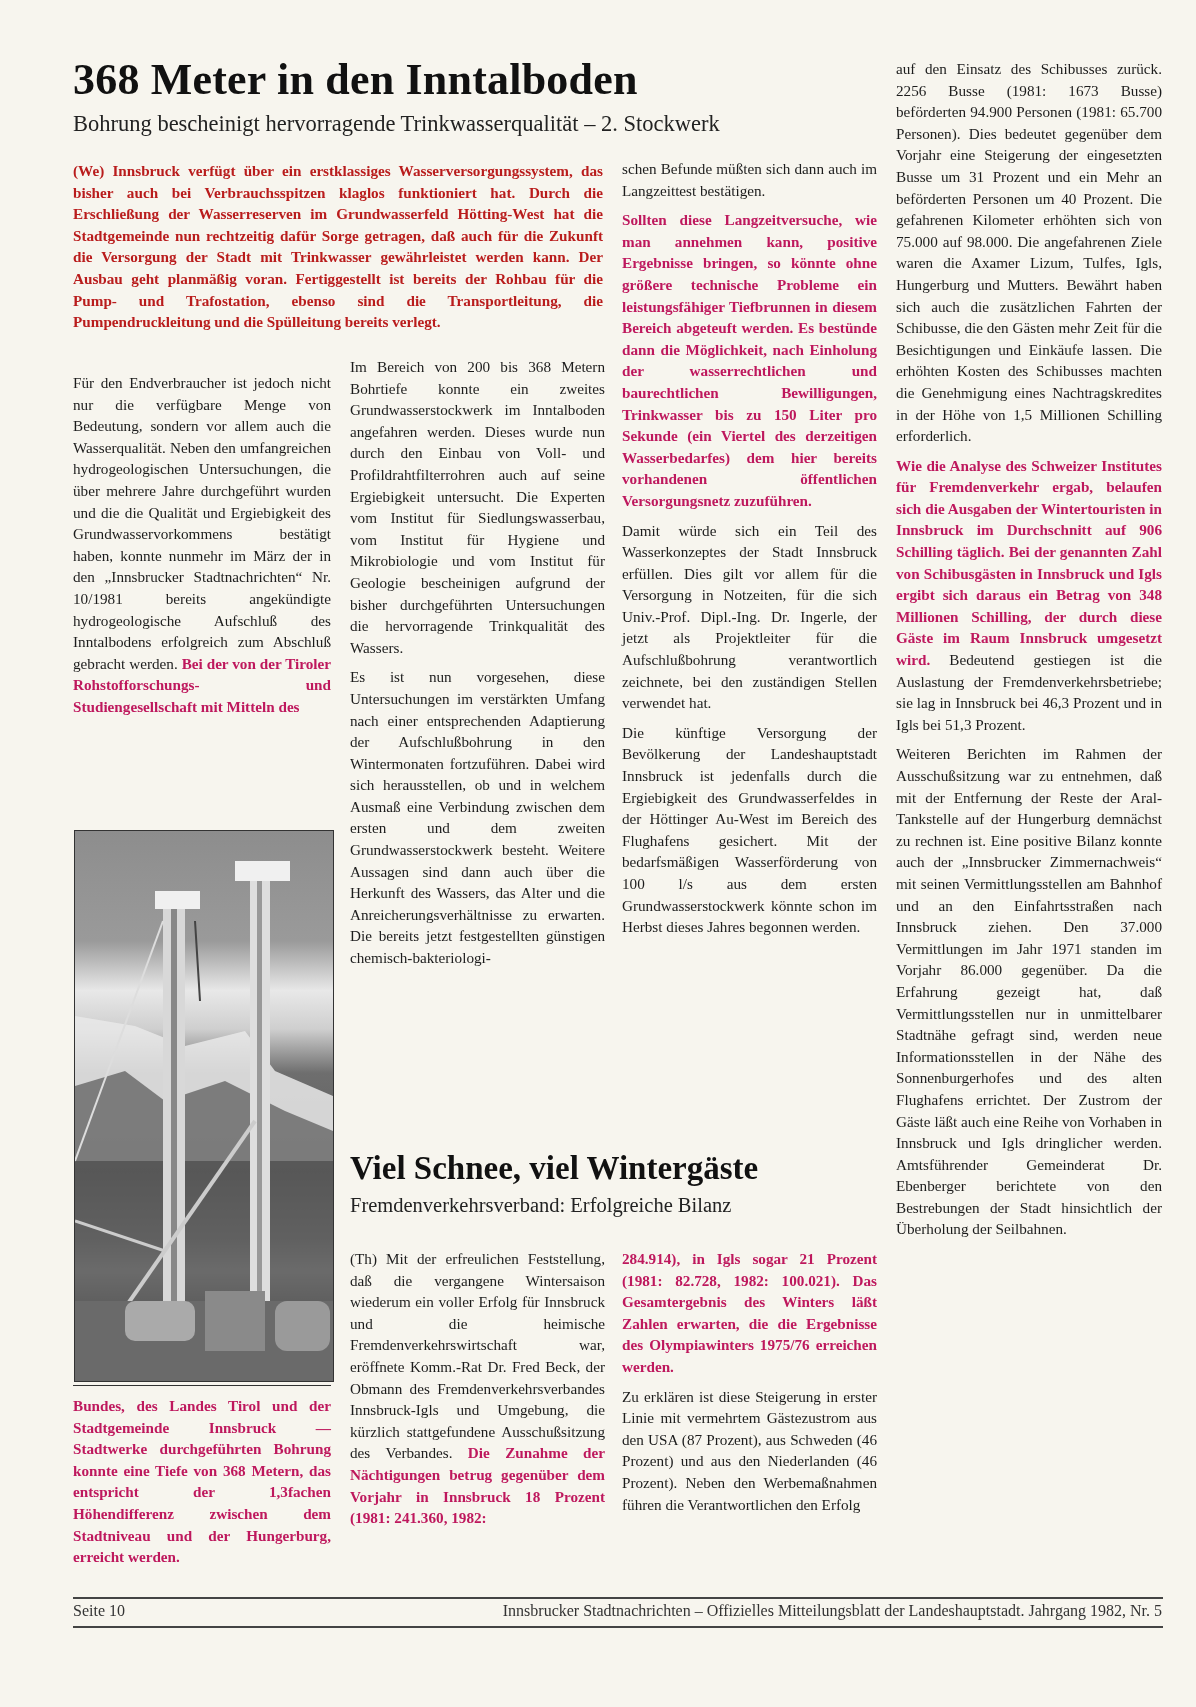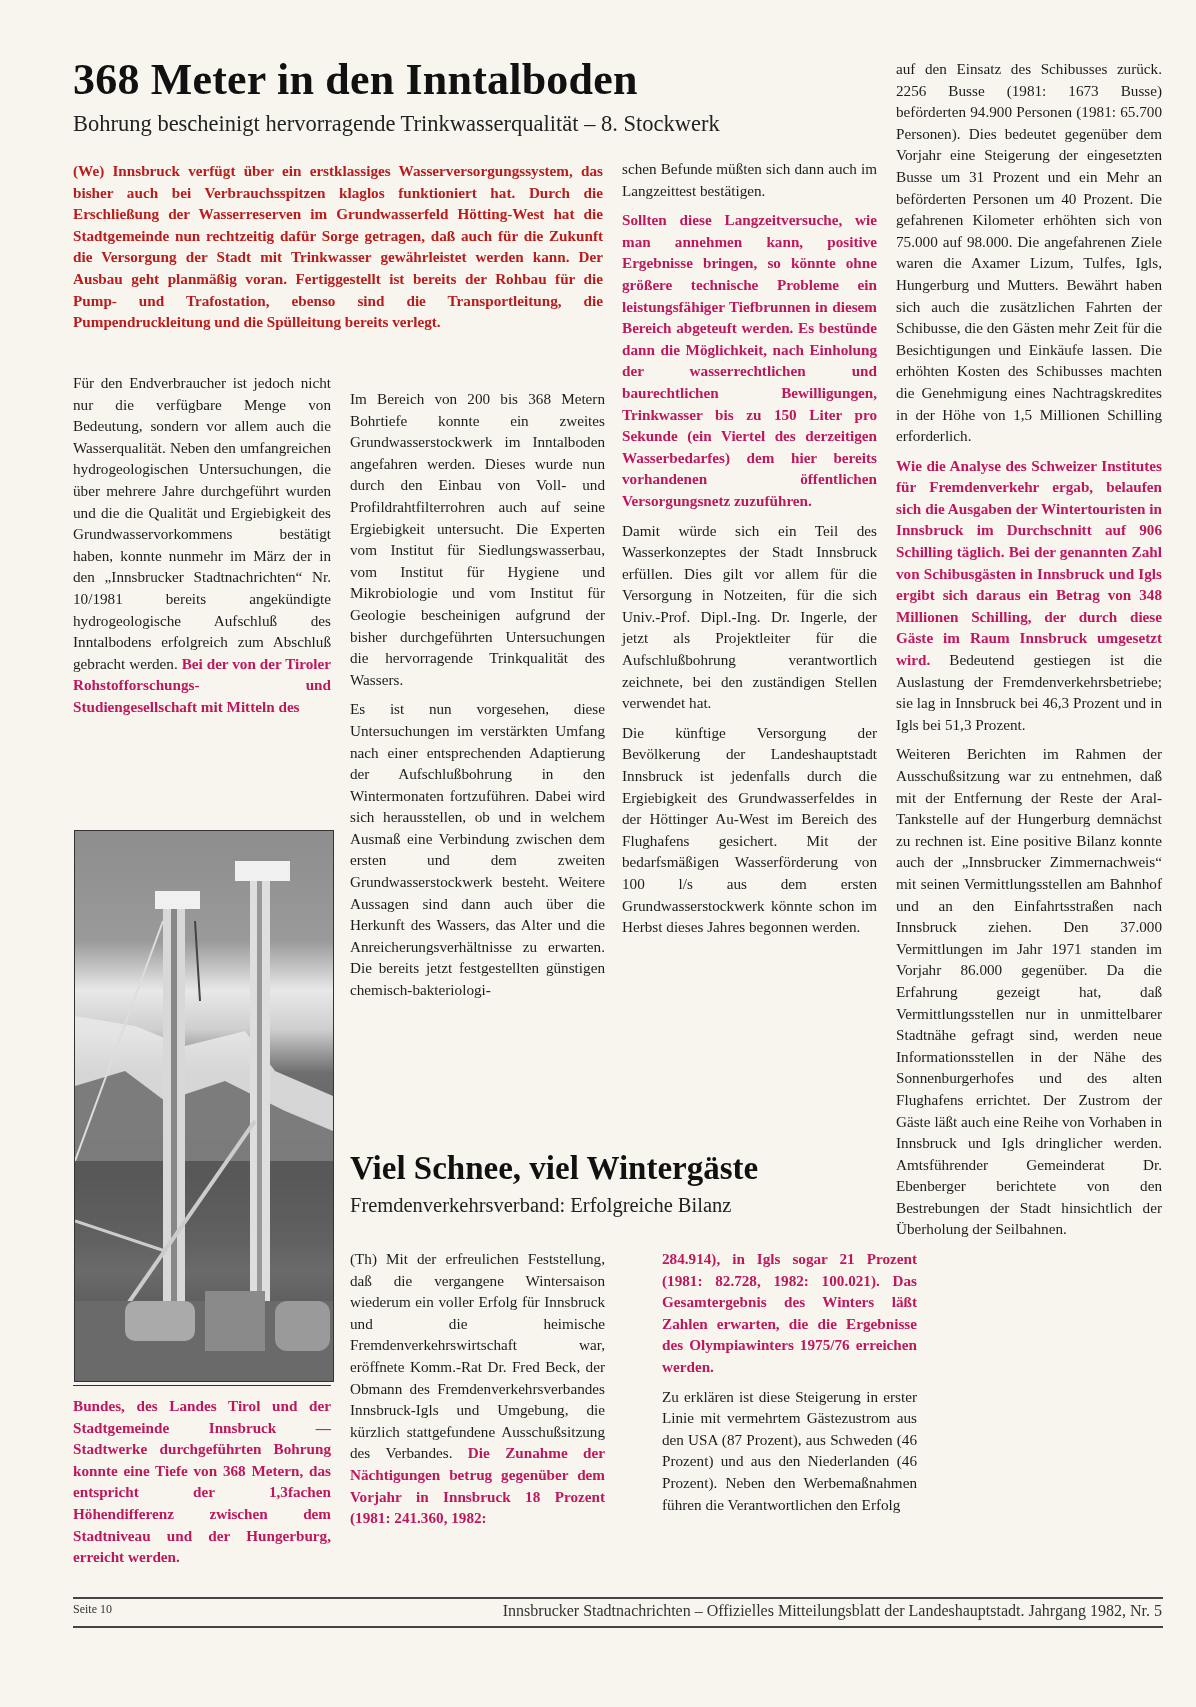--- a/index.html
+++ b/index.html
@@ -26,21 +26,21 @@
     text-align: justify; hyphens: manual;
   }
   .col p { margin: 0 0 8px 0; }
   .b { font-weight: bold; color: #be185d; }
   .lead {
     left: 73px; top: 160px; width: 530px;
     font-size: 15.2px; line-height: 21.6px; text-align: justify;
     font-weight: bold; color: #b91c1c;
   }
   .c1 { left: 73px; top: 372px; width: 258px; }
-  .c2 { left: 350px; top: 388px; width: 255px; }
+  .c2 { left: 350px; top: 356px; width: 255px; }
   .c3 { left: 622px; top: 158px; width: 255px; }
   .c4 { left: 896px; top: 58px; width: 266px; }
   .c1b { left: 73px; top: 1395px; width: 258px; }
   .photo {
     left: 74px; top: 830px; width: 258px; height: 550px;
     background: linear-gradient(180deg,#8d8d8d 0%,#9a9a9a 20%,#e8e8e8 29%,#cfcfcf 36%,#6e6e6e 44%,#5d5d5d 62%,#7a7a7a 74%,#9c9c9c 80%,#5b5b5b 90%,#6a6a6a 100%);
     border: 1px solid #333;
     overflow: hidden;
   }
   .photo svg { width: 100%; height: 100%; display: block; }
@@ -50,33 +50,33 @@
   .r3 { left: 73px; top: 1626px; width: 1090px; border-top: 2px solid #444; }
   .h2 {
     left: 350px; top: 1147px;
     font-size: 33px; font-weight: bold; color: #111; white-space: nowrap; line-height: 42px;
   }
   .sub2 {
     left: 350px; top: 1192px;
     font-size: 20.5px; color: #222; white-space: nowrap; line-height: 26px;
   }
   .c5 { left: 350px; top: 1248px; width: 255px; }
-  .c6 { left: 622px; top: 1248px; width: 255px; margin-left: 40px; }
+  .c6 { left: 622px; top: 1248px; width: 255px; }
   .footer-left {
-    left: 73px; top: 1602px; font-size: 12px; color: #333; white-space: nowrap;
+    left: 73px; top: 1602px; font-size: 16px; color: #333; white-space: nowrap;
   }
   .footer-right {
     right: 34px; top: 1602px; font-size: 16px; color: #333; white-space: nowrap; margin-left: 40px;
   }
 </style>
 </head>
 <body>
 
 <div class="abs h1">368 Meter in den Inntalboden</div>
-<div class="abs sub1">Bohrung bescheinigt hervorragende Trinkwasserqualität – 8. Stockwerk</div>
+<div class="abs sub1">Bohrung bescheinigt hervorragende Trinkwasserqualität – 2. Stockwerk</div>
 <div class="abs lead">(We) Innsbruck verfügt über ein erstklassiges Wasserversorgungssystem, das bisher auch bei Verbrauchsspitzen klaglos funktioniert hat. Durch die Erschließung der Wasserreserven im Grundwasserfeld Hötting-West hat die Stadtgemeinde nun rechtzeitig dafür Sorge getragen, daß auch für die Zukunft die Versorgung der Stadt mit Trinkwasser gewährleistet werden kann. Der Ausbau geht planmäßig voran. Fertiggestellt ist bereits der Rohbau für die Pump- und Trafostation, ebenso sind die Transportleitung, die Pumpendruckleitung und die Spülleitung bereits verlegt.</div>
 
 <div class="abs col c1">
   <p>
     <span>Für den Endverbraucher ist jedoch nicht nur die verfügbare Menge von Bedeutung, sondern vor allem auch die Wasserqualität. Neben den umfangreichen hydrogeologischen Untersuchungen, die über mehrere Jahre durchgeführt wurden und die die Qualität und Ergiebigkeit des Grundwasservorkommens bestätigt haben, konnte nunmehr im März der in den „Innsbrucker Stadtnachrichten“ Nr. 10/1981 bereits angekündigte hydrogeologische Aufschluß des Inntalbodens erfolgreich zum Abschluß gebracht werden.</span>
     <span class="b">Bei der von der Tiroler Rohstofforschungs- und Studiengesellschaft mit Mitteln des</span>
   </p>
 </div>
 
 <div class="abs photo">

